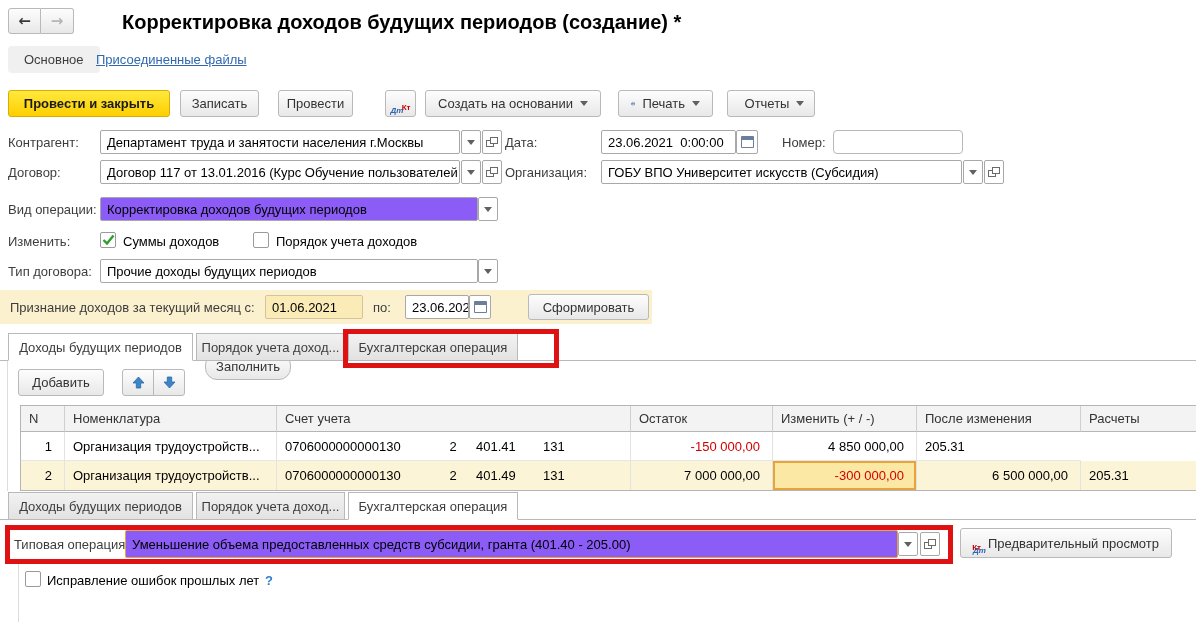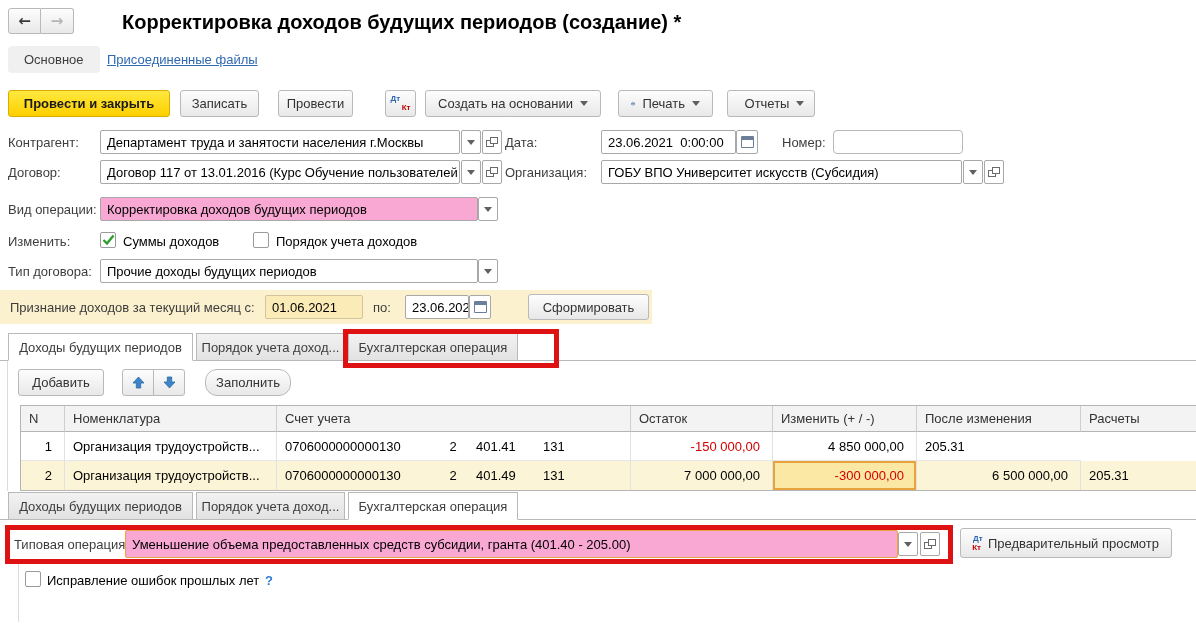--- a/index.html
+++ b/index.html
@@ -7,48 +7,48 @@
   body { font-family:"Liberation Sans", sans-serif; font-size:13px; color:#333; }
   .screen { position:relative; width:1196px; height:629px; background:#fff; overflow:hidden; }
 
   
   .btn { position:absolute; height:27px; display:flex; align-items:center; justify-content:center; gap:7px;
          background:linear-gradient(#fdfdfd,#e8e8e8); border:1px solid #b9b9b9; border-radius:3px;
          color:#333; font-size:13px; padding:0 12px; white-space:nowrap; }
   .btn-yellow { background:linear-gradient(#ffe93e,#fecf00); border-color:#d9ae00; font-weight:bold; color:#1a1a1a; }
   .field { position:absolute; height:24px; border:1px solid #a8a8a8; border-radius:2px; background:#fff;
            display:flex; align-items:center; padding:0 6px; overflow:hidden; white-space:pre; font-size:13px; color:#000; }
-  .field.yellow { background:#f9a8d4;text-align:center; }
+  .field.yellow { background:#8b5cf6;text-align:center; }
   .seg { position:absolute; height:24px; width:20px; border:1px solid #a8a8a8; border-radius:2px; background:#fff;
          display:flex; align-items:center; justify-content:center; }
   .lbl { position:absolute; height:24px; display:flex; align-items:center; color:#3d3d3d; white-space:nowrap; }
   .tri { width:0; height:0; border-left:4px solid transparent; border-right:4px solid transparent; border-top:5px solid #606060; }
   .glyph-open { position:relative; width:12px; height:10px; display:inline-block; }
   .glyph-open::before { content:''; position:absolute; left:0; bottom:0; width:6px; height:5px; border:1px solid #6a6a6a; background:#fff; }
   .glyph-open::after  { content:''; position:absolute; right:0; top:0;  width:6px; height:5px; border:1px solid #6a6a6a; background:#fff; }
   .glyph-cal { width:13px; height:12px; border:1px solid #6b7f98; border-top:4px solid #6b7f98; border-radius:1px; background:#fff; display:inline-block; }
   .cb { position:absolute; width:16px; height:16px; border:1px solid #9a9a9a; border-radius:2px; background:#fff;
         display:flex; align-items:center; justify-content:center; }
   .cb svg { display:none; }
   .cb.checked svg { display:block; }
   .dtkt { position:relative; width:20px; height:17px; font-size:8px; font-weight:bold; line-height:1; }
-  .dtkt .dt { position:absolute; left:0; top:0; color:#2e64b0; }
+  .dtkt .dt { position:absolute; left:0; top:12px; color:#2e64b0;font-style:italic; }
   .dtkt .kt { position:absolute; right:0; bottom:0; color:#c00000; }
 
   
   .navgroup { position:absolute; left:8px; top:8px; display:flex; }
   .navbtn { width:33px; height:26px; background:linear-gradient(#fdfdfd,#e8e8e8); border:1px solid #b9b9b9;
             display:flex; align-items:center; justify-content:center; font-family:"DejaVu Sans", sans-serif;
             font-size:15px; font-weight:bold; color:#3a3a3a; }
   .navbtn.first { border-radius:3px 0 0 3px; }
   .navbtn.second { border-radius:0 3px 3px 0; border-left:none; color:#b5b5b5; }
   .title { position:absolute; left:122px; top:11px; font-size:20px; font-weight:bold; color:#000; white-space:nowrap; }
   .maintab { position:absolute; left:8px; top:46px; height:27px; padding:0 16px; background:#f0f0f0; border-radius:4px;
              display:flex; align-items:center; color:#3d3d3d; }
-  .mainlink { position:absolute; left:107px; top:46px; height:27px; display:flex; align-items:center;
+  .mainlink { position:absolute; left:96px; top:46px; height:27px; display:flex; align-items:center;
               color:#3069b0; text-decoration:underline; cursor:pointer; }
 
   
   .banner { position:absolute; left:0; top:290px; width:652px; height:34px; background:#FCF1CE; }
 
   
   .tabline { position:absolute; left:0; width:1196px; height:1px; background:#b9b9b9; }
   .tab { position:absolute; height:28px; border:1px solid #b9b9b9; background:linear-gradient(#f2f2f2,#e2e2e2);
          display:flex; align-items:center; justify-content:center; color:#3d3d3d; white-space:nowrap; z-index:1; }
   .tab.active { background:#fff; border-bottom:1px solid #fff; z-index:2; }
@@ -197,21 +197,21 @@
   <div class="btn" style="left:122px;top:369px;width:32px;padding:0;border-radius:3px 0 0 3px;">
     <svg width="13" height="13" viewBox="0 0 13 13">
         <path d="M6.5 1 L12 7 H8.7 V12 H4.3 V7 H1 Z" fill="#3d85c8" stroke="#2a6aa5" stroke-width="0.8"></path>
       </svg>
   </div>
   <div class="btn" style="left:153px;top:369px;width:32px;padding:0;border-radius:0 3px 3px 0;">
     <svg width="13" height="13" viewBox="0 0 13 13" style="transform:rotate(180deg);">
         <path d="M6.5 1 L12 7 H8.7 V12 H4.3 V7 H1 Z" fill="#3d85c8" stroke="#2a6aa5" stroke-width="0.8"></path>
       </svg>
   </div>
-  <div class="btn" style="left:205px;top:369px;width:86px;border-radius:12px;">Заполнить</div>
+  <div class="btn" style="left:205px;top:353px;width:86px;border-radius:12px;">Заполнить</div>
 
   <div class="grid">
     <div class="grow ghead">
       <div class="gcell">N</div>
       <div class="gcell">Номенклатура</div>
       <div class="gcell">Счет учета</div>
       <div class="gcell">Остаток</div>
       <div class="gcell">Изменить (+ / -)</div>
       <div class="gcell">После изменения</div>
       <div class="gcell" style="border-right:none;">Расчеты</div>

